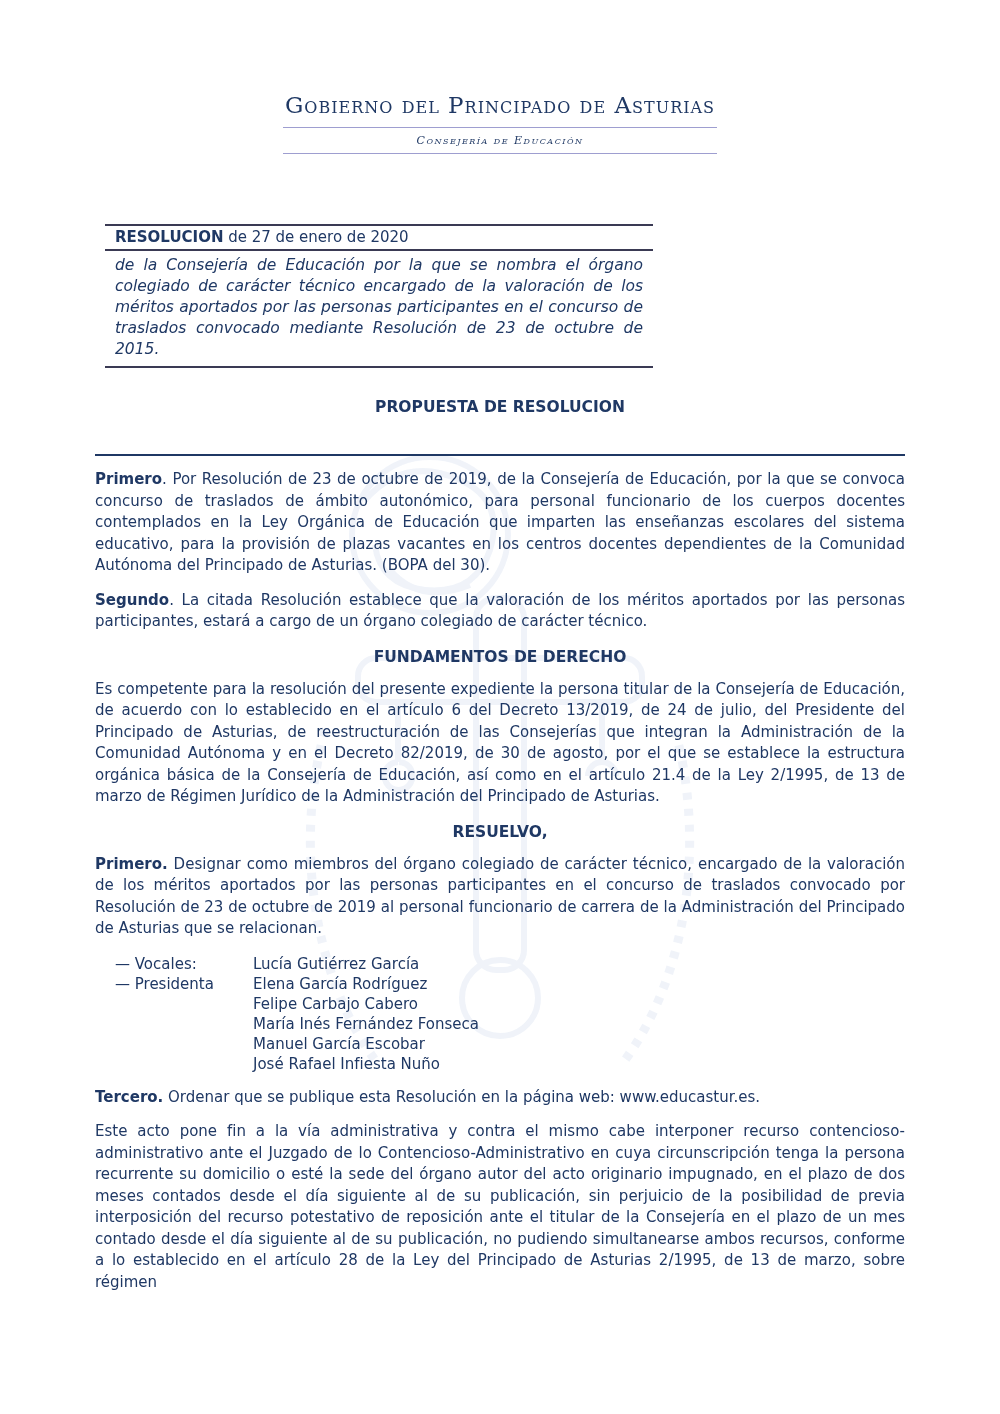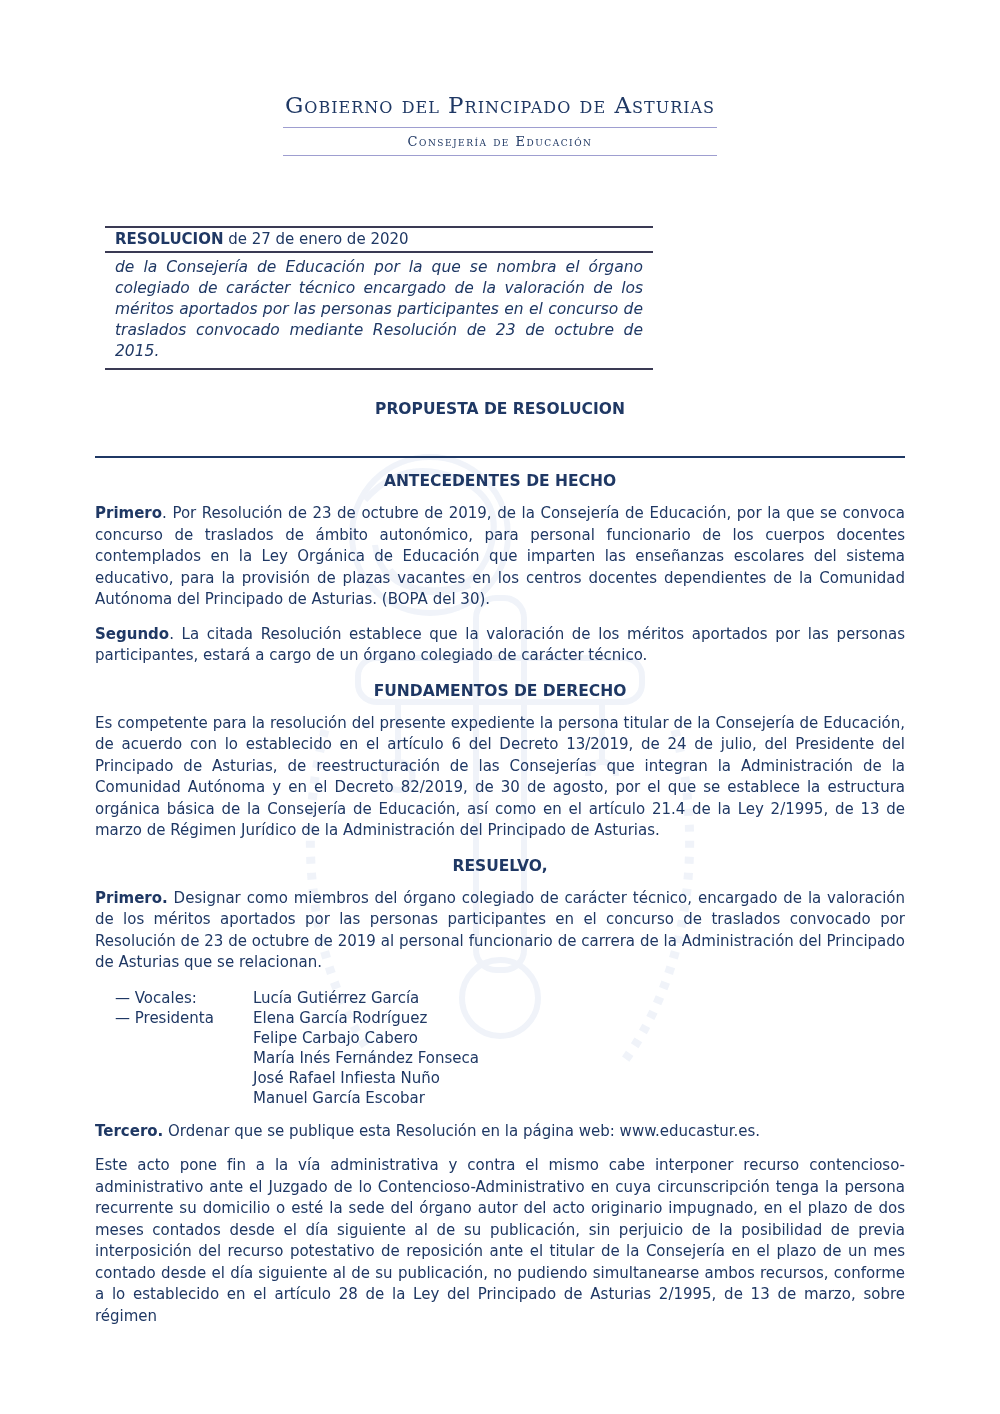--- a/index.html
+++ b/index.html
@@ -25,21 +25,21 @@
   .gov{
     font-family:"DejaVu Serif","Liberation Serif",serif;
     font-variant:small-caps;
     font-size:23px;letter-spacing:1px;font-weight:400;
   }
   .rule{height:0;border-top:1px solid #9e9ed0;width:434px;margin:0 auto;}
   .rule1{margin-top:9px;}
   .dept{
     font-family:"DejaVu Serif","Liberation Serif",serif;
     font-variant:small-caps;
-    font-size:13px;letter-spacing:1.5px;margin-top:6px;
+    font-size:11px;letter-spacing:1.5px;margin-top:6px;font-style:italic;
   }
   .rule2{margin-top:6px;}
 
   
   .res-box{
     margin-top:70px;margin-left:10px;width:548px;
     border-top:2px solid #3a3a54;border-bottom:2px solid #3a3a54;
   }
   .res-title{
     font-size:15px;padding:2px 10px 3px;
@@ -111,21 +111,20 @@
       <div class="res-title">
         <span class="b">RESOLUCION</span><span> de 27 de enero de 2020</span>
       </div>
       <div class="res-sub">de la Consejería de Educación por la que se nombra el órgano colegiado de carácter técnico encargado de la valoración de los méritos aportados por las personas participantes en el concurso de traslados convocado mediante Resolución de 23 de octubre de 2015.</div>
     </div>
 
     <div class="h-center h-prop">PROPUESTA DE RESOLUCION</div>
 
     <div class="divider"></div>
 
-    <div class="h-center h-antec">ANTECEDENTES DE HECHO</div>
 
     <p class="body"><span class="b">Primero</span><span>. Por Resolución de 23 de octubre de 2019, de la Consejería de Educación, por la que se convoca concurso de traslados de ámbito autonómico, para personal funcionario de los cuerpos docentes contemplados en la Ley Orgánica de Educación que imparten las enseñanzas escolares del sistema educativo, para la provisión de plazas vacantes en los centros docentes dependientes de la Comunidad Autónoma del Principado de Asturias. (BOPA del 30).</span></p>
 
     <p class="body"><span class="b">Segundo</span><span>. La citada Resolución establece que la valoración de los méritos aportados por las personas participantes, estará a cargo de un órgano colegiado de carácter técnico.</span></p>
 
     <div class="h-center h-fund">FUNDAMENTOS DE DERECHO</div>
 
     <p class="body">Es competente para la resolución del presente expediente la persona titular de la Consejería de Educación, de acuerdo con lo establecido en el artículo 6 del Decreto 13/2019, de 24 de julio, del Presidente del Principado de Asturias, de reestructuración de las Consejerías que integran la Administración de la Comunidad Autónoma y en el Decreto 82/2019, de 30 de agosto, por el que se establece la estructura orgánica básica de la Consejería de Educación, así como en el artículo 21.4 de la Ley 2/1995, de 13 de marzo de Régimen Jurídico de la Administración del Principado de Asturias.</p>
 
     <div class="h-center h-res">RESUELVO,</div>
@@ -144,25 +143,25 @@
       <div class="member-row">
         <div class="member-role"></div>
         <div class="member-name">Felipe Carbajo Cabero</div>
       </div>
       <div class="member-row">
         <div class="member-role"></div>
         <div class="member-name">María Inés Fernández Fonseca</div>
       </div>
       <div class="member-row">
         <div class="member-role"></div>
-        <div class="member-name">José Rafael Infiesta Nuño</div>
+        <div class="member-name">Manuel García Escobar</div>
       </div>
       <div class="member-row">
         <div class="member-role"></div>
-        <div class="member-name">Manuel García Escobar</div>
+        <div class="member-name">José Rafael Infiesta Nuño</div>
       </div>
     </div>
 
     <p class="body p-tercero"><span class="b">Tercero.</span><span> Ordenar que se publique esta Resolución en la página web: www.educastur.es.</span></p>
 
     <p class="body p-footer">Este acto pone fin a la vía administrativa y contra el mismo cabe interponer recurso contencioso-administrativo ante el Juzgado de lo Contencioso-Administrativo en cuya circunscripción tenga la persona recurrente su domicilio o esté la sede del órgano autor del acto originario impugnado, en el plazo de dos meses contados desde el día siguiente al de su publicación, sin perjuicio de la posibilidad de previa interposición del recurso potestativo de reposición ante el titular de la Consejería en el plazo de un mes contado desde el día siguiente al de su publicación, no pudiendo simultanearse ambos recursos, conforme a lo establecido en el artículo 28 de la Ley del Principado de Asturias 2/1995, de 13 de marzo, sobre régimen</p>
 
   </div>
 </div>
 

